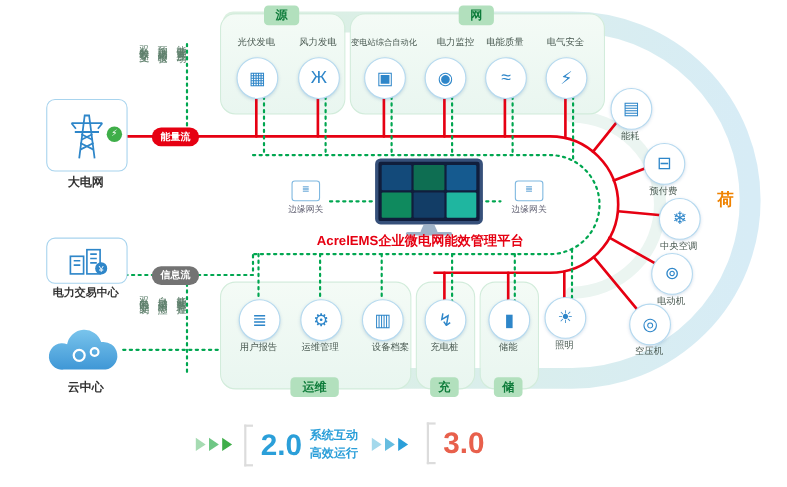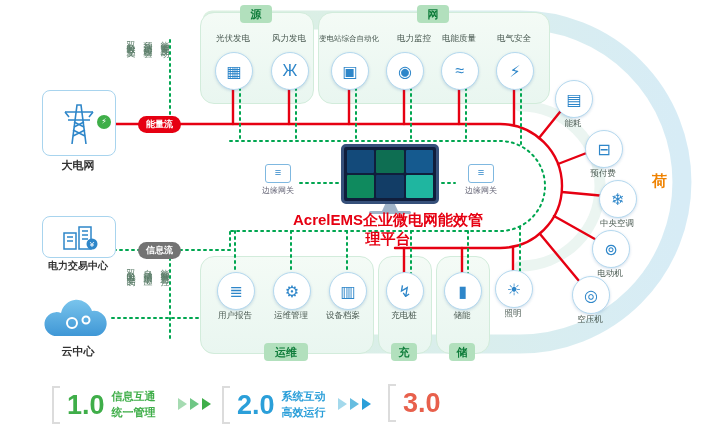--- a/index.html
+++ b/index.html
@@ -28,22 +28,22 @@
                    font-weight:bold;z-index:5;}
   .bolt-badge{position:absolute;width:14px;height:14px;border-radius:50%;background:#3fae49;
               color:#fff;font-size:8px;line-height:14px;text-align:center;z-index:6;}
   .monitor{position:absolute;z-index:5;}
   .mon-screen{width:86px;height:48px;background:#101e3c;border:3px solid #36507a;border-radius:5px;
               padding:3px;display:grid;grid-template-columns:repeat(3,1fr);grid-template-rows:repeat(2,1fr);gap:2px;}
   .mon-cell{border-radius:1px;}
   .mon-stand{width:16px;height:7px;background:#9fb3c8;margin:0 auto;
              clip-path:polygon(20% 0,80% 0,100% 100%,0 100%);}
   .mon-base{width:42px;height:3px;background:#9fb3c8;margin:0 auto;border-radius:2px;}
-  .platform-label{position:absolute;width:200px;text-align:center;color:#e60012;font-weight:bold;
-                  font-size:15px;z-index:6;}
+  .platform-label{position:absolute;width:200px;color:#e60012;font-weight:bold;
+                  font-size:12px;z-index:6;}
   .gateway{position:absolute;width:52px;text-align:center;z-index:5;}
   .gw-icon{width:24px;height:17px;margin:0 auto;border:1.5px solid #7fb8e0;border-radius:3px;
            color:#2e86c9;font-size:11px;line-height:15px;background:#fff;}
   .gw-label{font-size:8px;color:#667;margin-top:2px;}
   .load-tag{position:absolute;font-size:15px;font-weight:bold;color:#ef8200;z-index:6;}
   .legend-item{position:absolute;display:flex;align-items:center;gap:7px;z-index:6;}
   .brk{width:6px;height:34px;border:2px solid #dcdcdc;border-right:none;}
   .ver{font-size:27px;font-weight:bold;line-height:1;}
   .lg-lines{display:flex;flex-direction:column;gap:2px;font-size:11px;font-weight:bold;line-height:1.25;}
   .chev{position:absolute;display:flex;gap:3px;align-items:center;z-index:6;}
@@ -153,21 +153,21 @@
       <span>≣</span>
     </div>
   <div class="item-label" style="left:207px;top:311px;width:56px">用户报告</div>
   <div class="node-circle" style="left:273px;top:272px">
       <span>⚙</span>
     </div>
   <div class="item-label" style="left:263px;top:311px;width:56px">运维管理</div>
   <div class="node-circle" style="left:329px;top:272px">
       <span>▥</span>
     </div>
-  <div class="item-label" style="left:315px;top:311px;width:56px">设备档案</div>
+  <div class="item-label" style="left:327px;top:311px;width:56px">设备档案</div>
 
   <div class="node-circle" style="left:386px;top:272px">
       <span>↯</span>
     </div>
   <div class="item-label" style="left:378px;top:311px;width:52px">充电桩</div>
   <div class="node-circle" style="left:444px;top:272px">
       <span>▮</span>
     </div>
   <div class="item-label" style="left:436px;top:311px;width:52px">储能</div>
 
@@ -240,28 +240,20 @@
 
   <div class="gateway" style="left:252px;top:164px">
     <div class="gw-icon">≡</div>
     <div class="gw-label">边缘网关</div>
   </div>
   <div class="gateway" style="left:455px;top:164px">
     <div class="gw-icon">≡</div>
     <div class="gw-label">边缘网关</div>
   </div>
 
-  <div class="legend-item" style="left:52px;top:386px">
-    <div class="brk"></div>
-    <span class="ver" style="color:#3fae49">1.0</span>
-    <div class="lg-lines" style="color:#3fae49">
-      <span>信息互通</span>
-      <span>统一管理</span>
-    </div>
-  </div>
   <div class="chev" style="left:178px;top:398px">
     <div class="tri" style="border-left:9px solid #a6dbb2"></div>
     <div class="tri" style="border-left:9px solid #6fc785"></div>
     <div class="tri" style="border-left:9px solid #3fae49"></div>
   </div>
   <div class="legend-item" style="left:222px;top:386px">
     <div class="brk"></div>
     <span class="ver" style="color:#2b9fd9">2.0</span>
     <div class="lg-lines" style="color:#2b9fd9">
       <span>系统互动</span>

